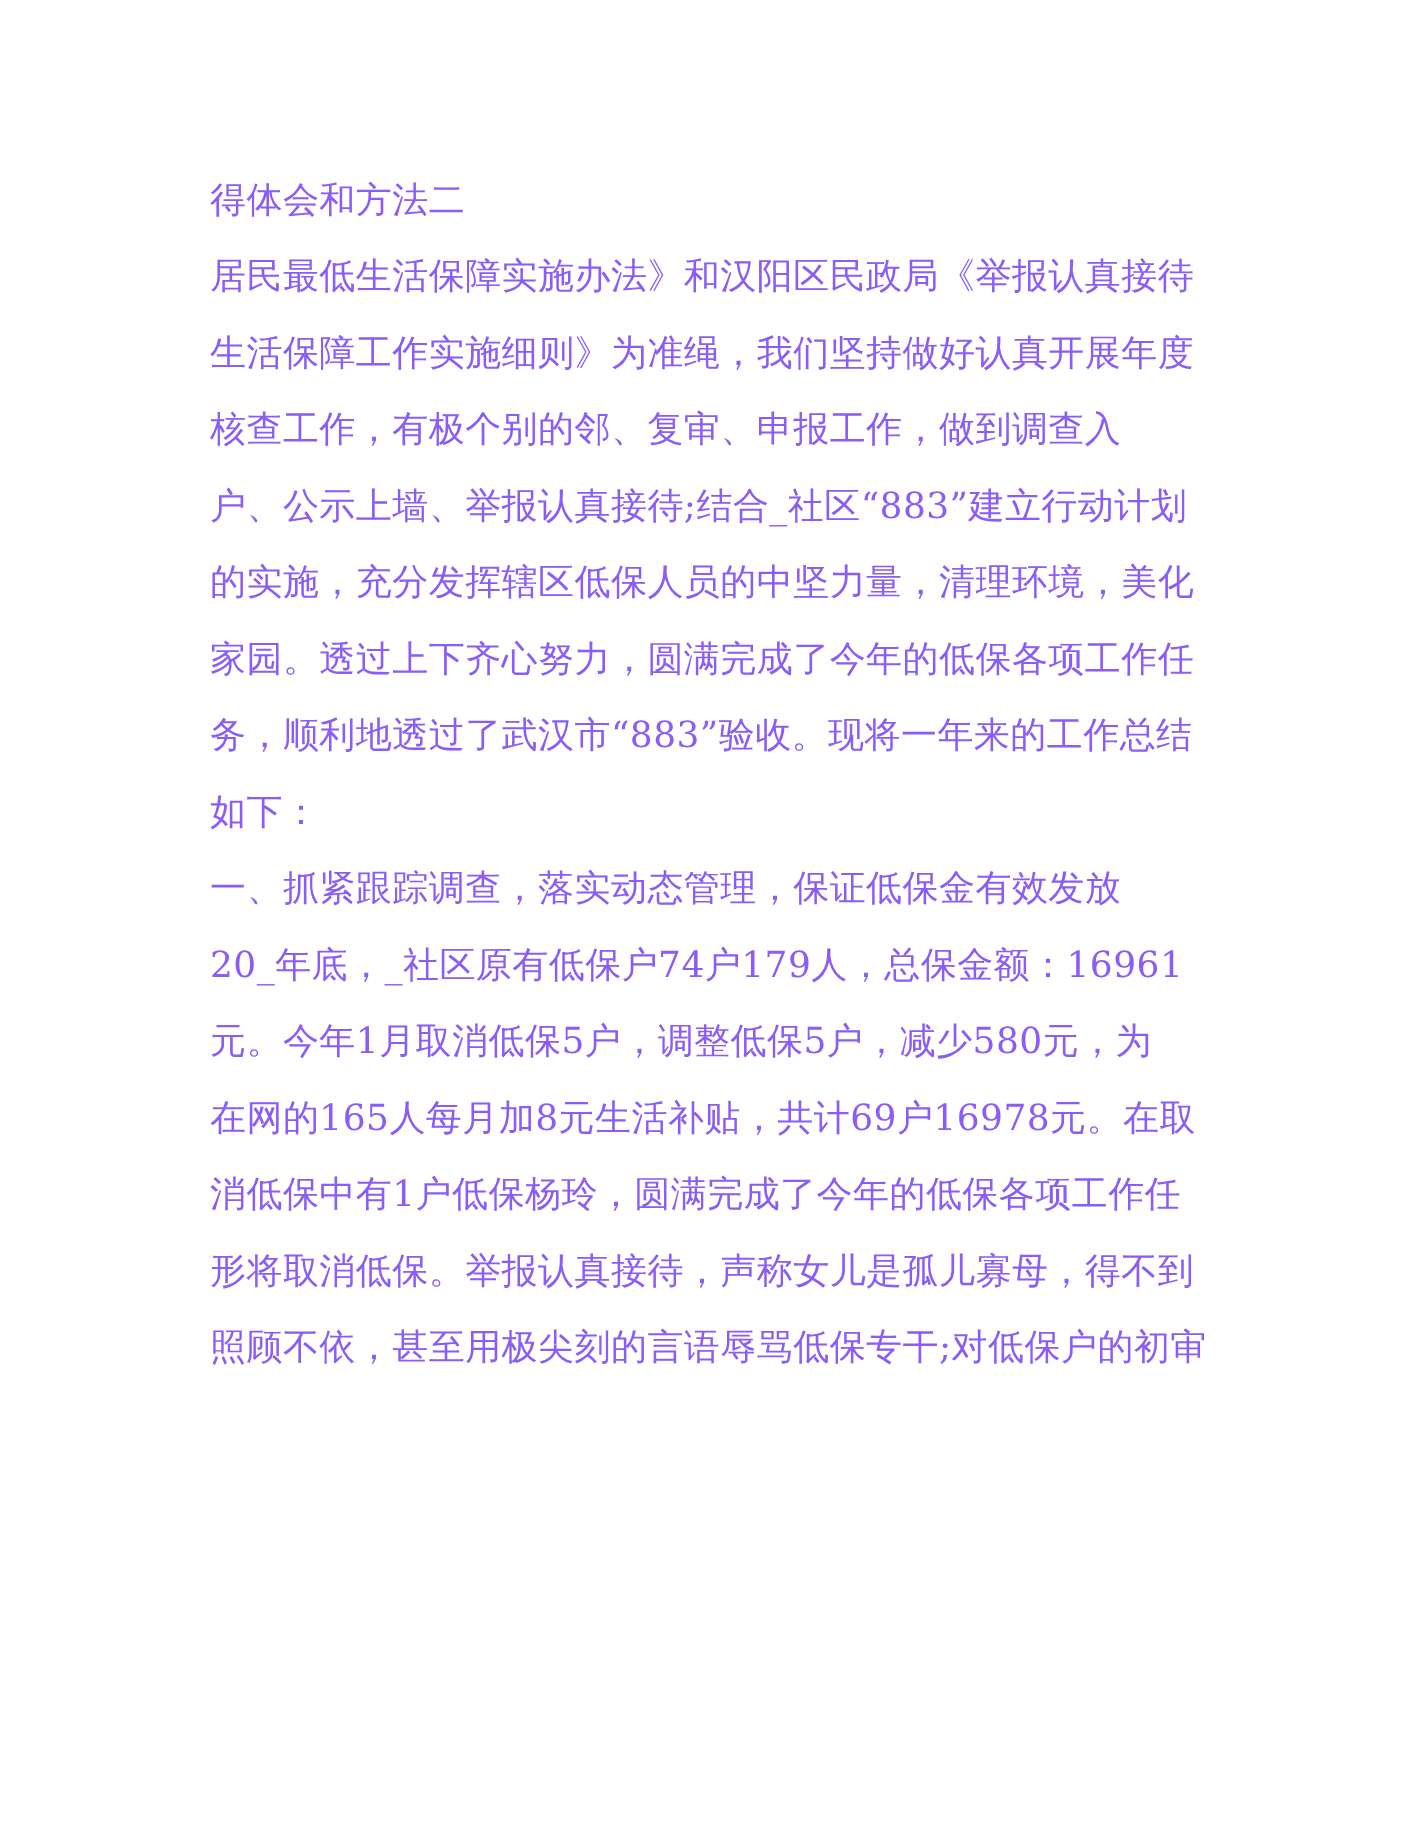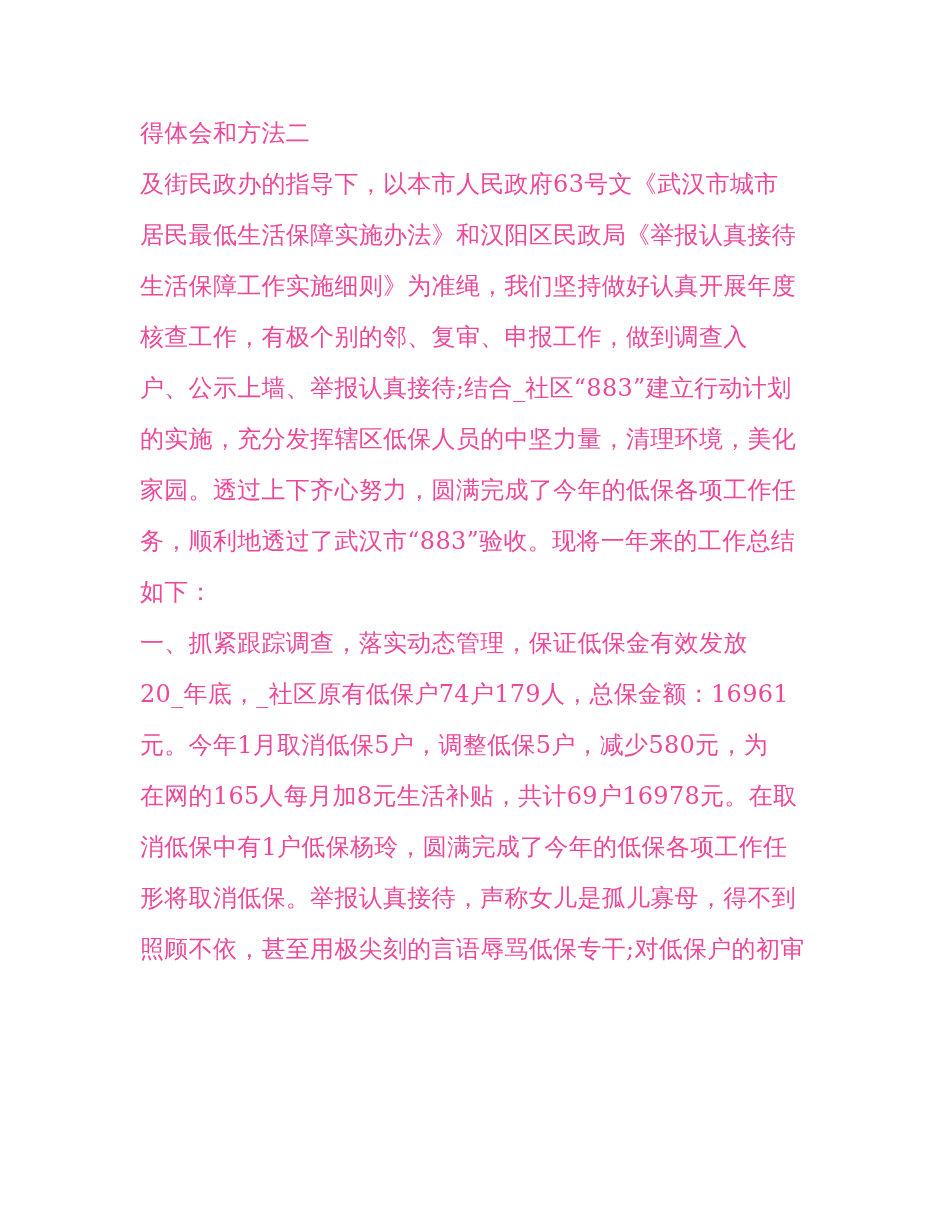--- a/index.html
+++ b/index.html
@@ -11,38 +11,37 @@
       width: 950px;
       height: 1229px;
       position: relative;
       overflow: hidden;
     }
     .page {
       position: absolute;
       left: 140px;
       top: 108px;
       width: 680px;
-      color: #ec4899;
+      color: #8b5cf6;
       font-family: "DejaVu Serif", "Liberation Serif", serif;
       font-size: 24px;
       line-height: 51px;
     }
     .line {
       display: block;
       white-space: nowrap;
       height: 51px;
       letter-spacing: 0.3px;
     }
   </style>
 </head>
 <body>
 
 <div class="page">
   <span class="line">得体会和方法二</span>
-  <span class="line">及街民政办的指导下，以本市人民政府63号文《武汉市城市</span>
   <span class="line">居民最低生活保障实施办法》和汉阳区民政局《举报认真接待</span>
   <span class="line">生活保障工作实施细则》为准绳，我们坚持做好认真开展年度</span>
   <span class="line">核查工作，有极个别的邻、复审、申报工作，做到调查入</span>
   <span class="line">户、公示上墙、举报认真接待;结合_社区“883”建立行动计划</span>
   <span class="line">的实施，充分发挥辖区低保人员的中坚力量，清理环境，美化</span>
   <span class="line">家园。透过上下齐心努力，圆满完成了今年的低保各项工作任</span>
   <span class="line">务，顺利地透过了武汉市“883”验收。现将一年来的工作总结</span>
   <span class="line">如下：</span>
   <span class="line">一、抓紧跟踪调查，落实动态管理，保证低保金有效发放</span>
   <span class="line">20_年底，_社区原有低保户74户179人，总保金额：16961</span>

